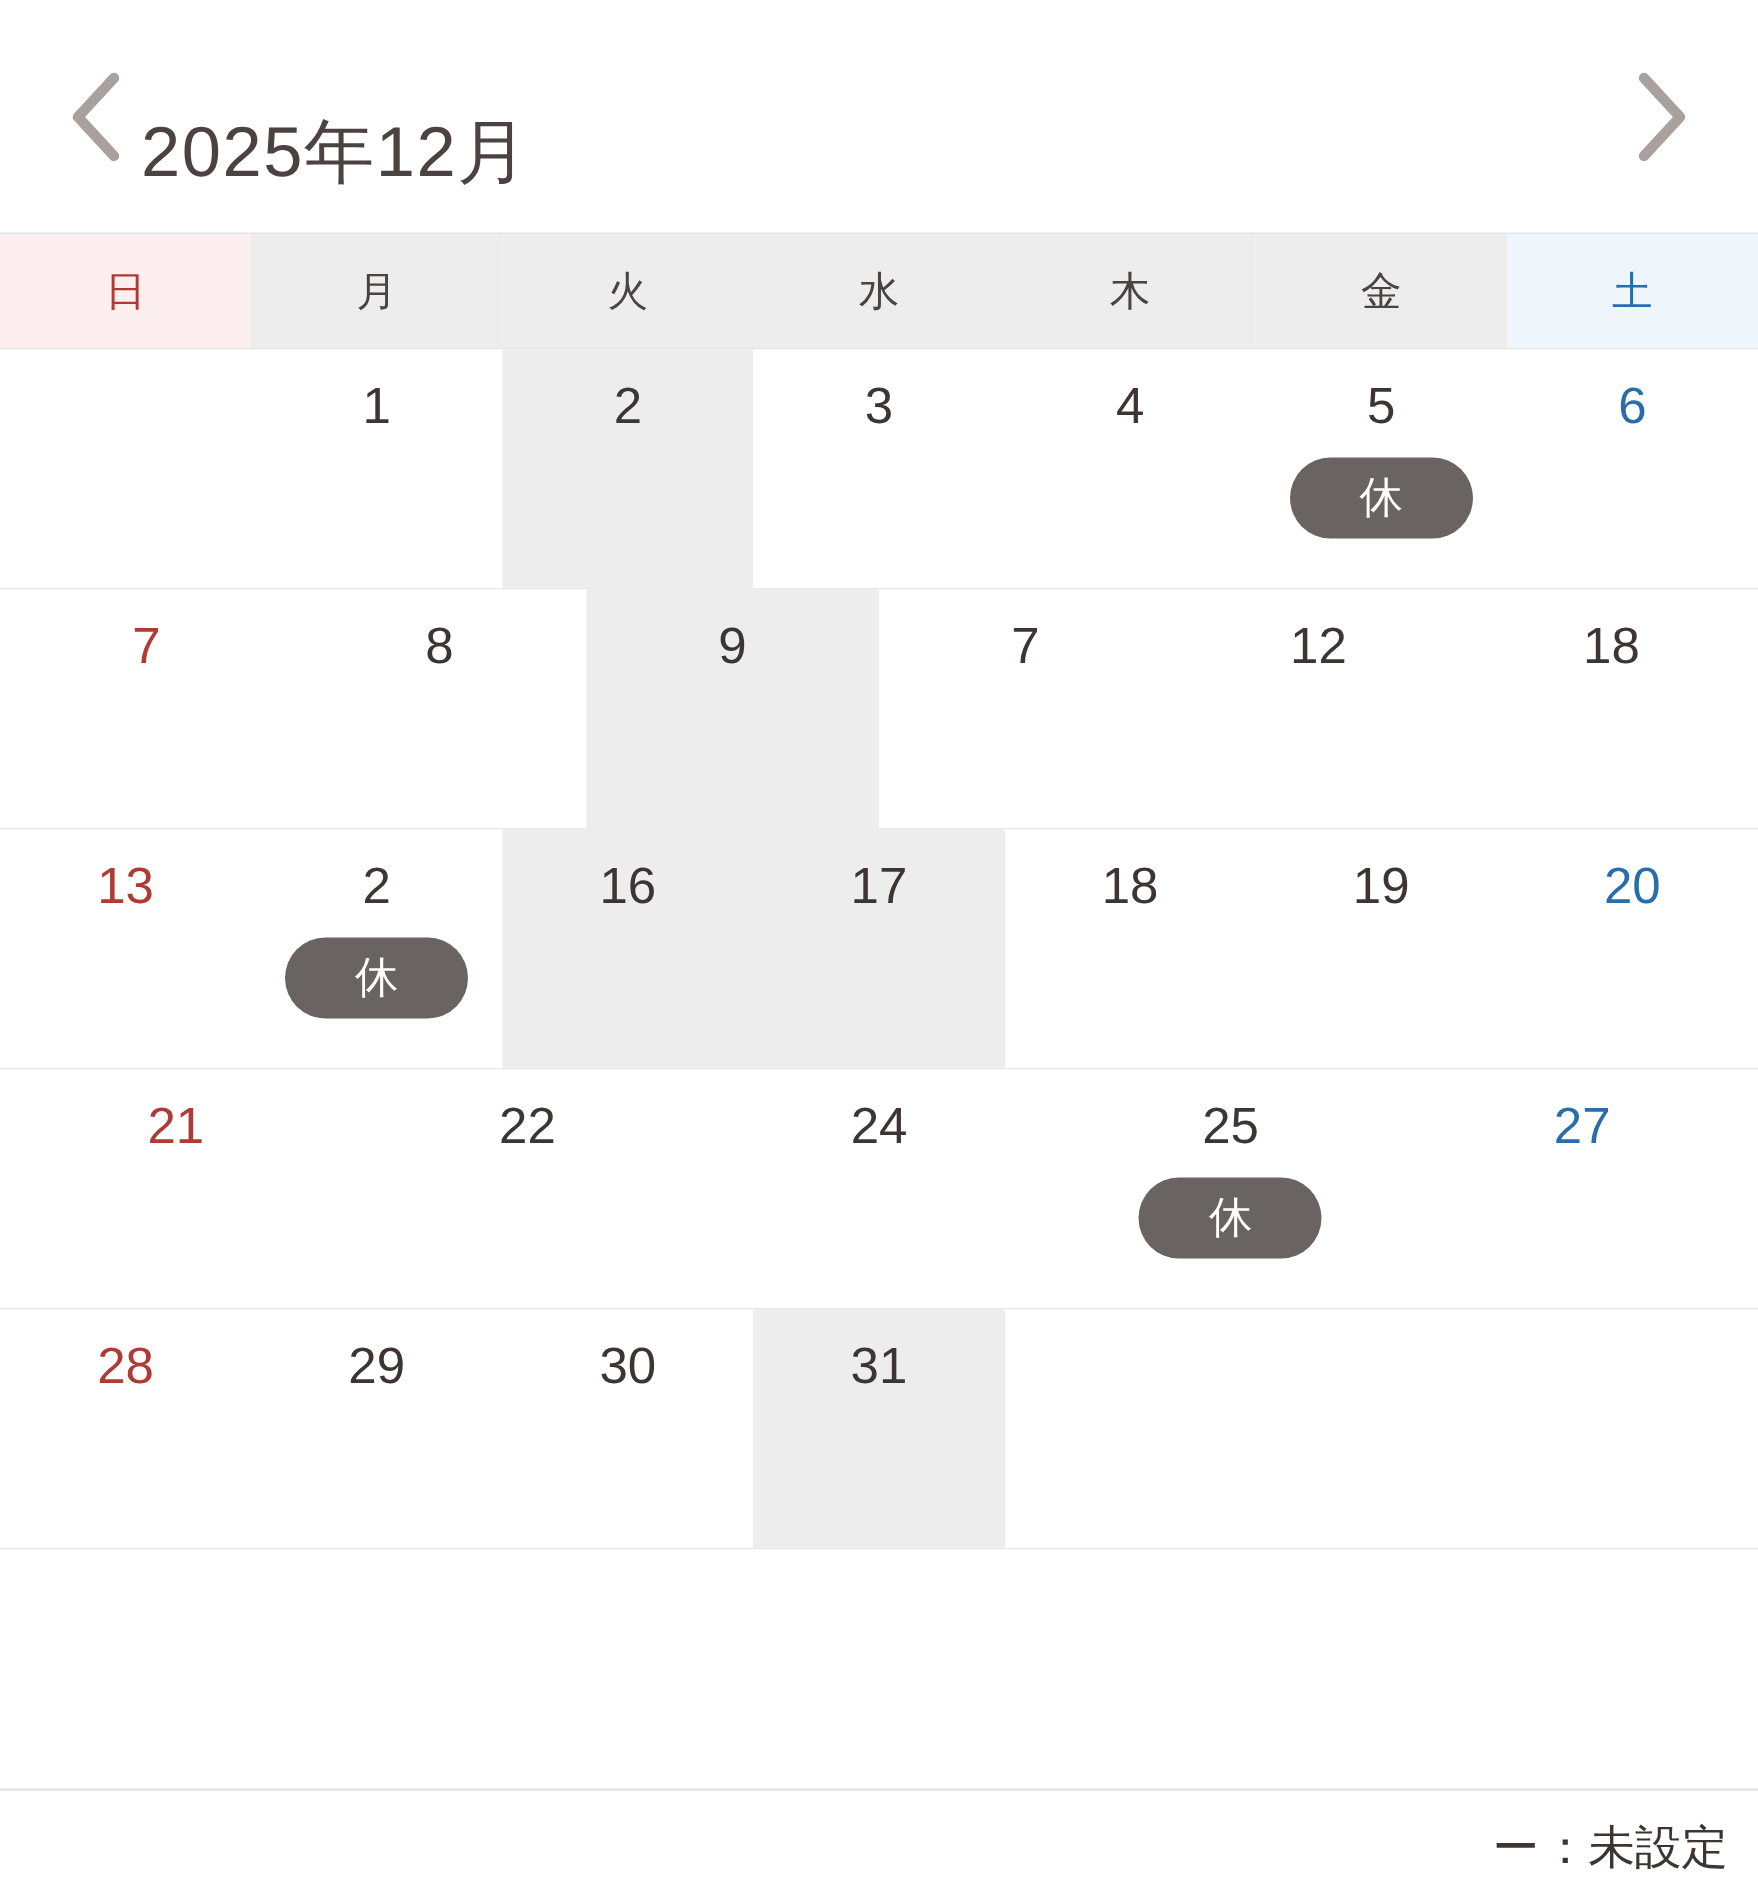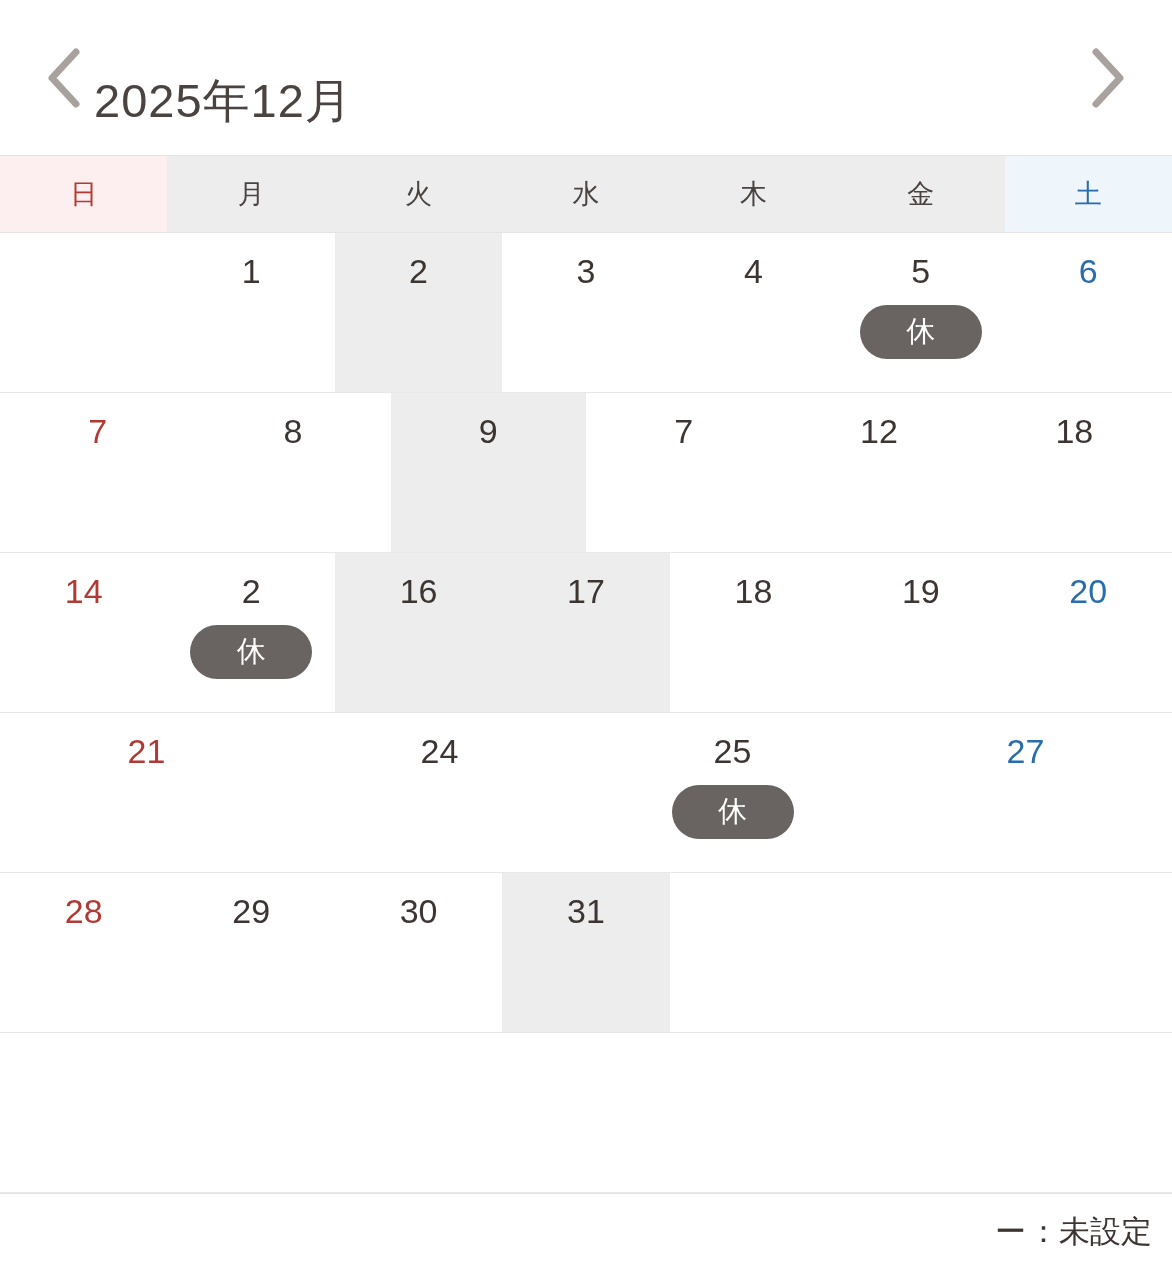--- a/index.html
+++ b/index.html
@@ -236,21 +236,21 @@
         </div>
         <div class="day-cell">
           <div class="day-num">12</div>
         </div>
         <div class="day-cell">
           <div class="day-num">18</div>
         </div>
       </div>
       <div class="cal-week">
         <div class="day-cell sun">
-          <div class="day-num">14</div>
+          <div class="day-num">13</div>
         </div>
         <div class="day-cell">
           <div class="day-num">2</div>
           <div class="badge">休</div>
         </div>
         <div class="day-cell closed">
           <div class="day-num">16</div>
         </div>
         <div class="day-cell closed">
           <div class="day-num">17</div>
@@ -261,20 +261,23 @@
         <div class="day-cell">
           <div class="day-num">19</div>
         </div>
         <div class="day-cell sat">
           <div class="day-num">20</div>
         </div>
       </div>
       <div class="cal-week">
         <div class="day-cell sun">
           <div class="day-num">21</div>
+        </div>
+        <div class="day-cell">
+          <div class="day-num">22</div>
         </div>
         <div class="day-cell">
           <div class="day-num">24</div>
         </div>
         <div class="day-cell">
           <div class="day-num">25</div>
           <div class="badge">休</div>
         </div>
         <div class="day-cell sat">
           <div class="day-num">27</div>

